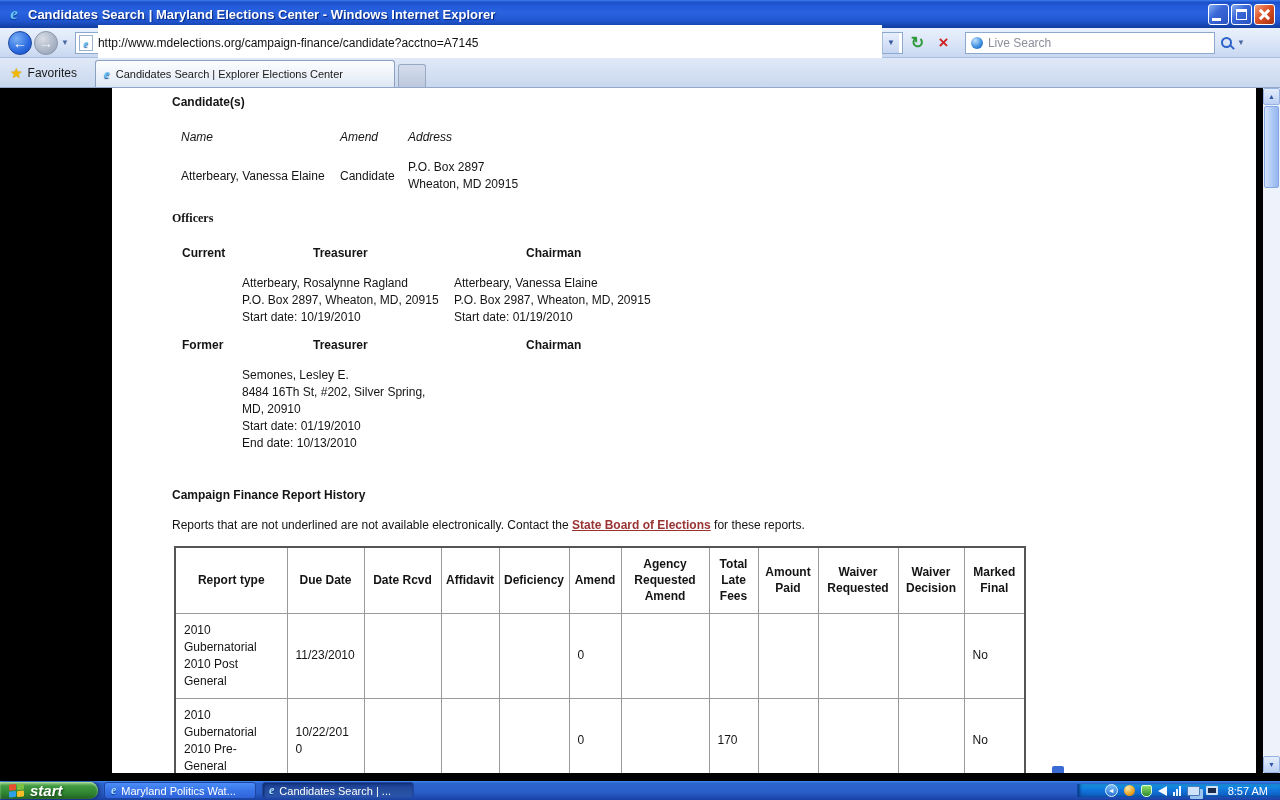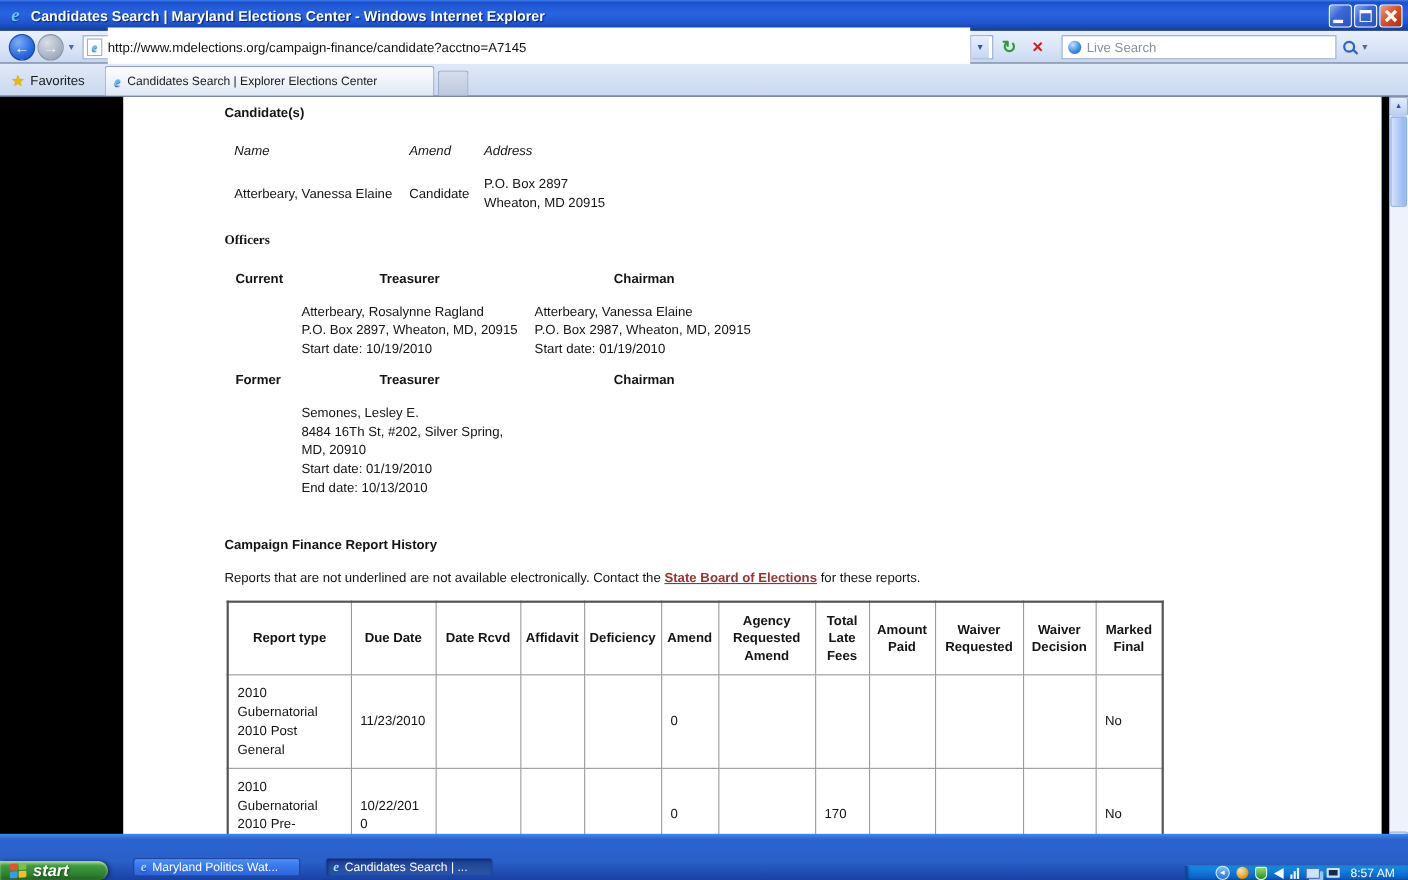--- a/index.html
+++ b/index.html
@@ -62,21 +62,21 @@
     display:flex;align-items:center;gap:6px;padding:0 8px;font-size:11px;color:#1a1a1a;}
   .tab .ie-e{font-size:13px;}
   .tab-label{white-space:nowrap;overflow:hidden;}
   .tab-stub{height:23px;width:28px;margin-left:3px;background:linear-gradient(#d4ddec,#bcc8dd);
     border:1px solid #98a8c2;border-bottom:none;border-radius:3px 3px 0 0;}
 
   
   .viewport{position:absolute;top:88px;left:0;right:0;bottom:27px;background:#000;}
   .pagebox{position:absolute;left:112px;top:0;bottom:0;width:1144px;background:#fff;overflow:hidden;
     font-size:12px;color:#141414;line-height:17px;}
-  .content{padding-left:92px;}
+  .content{padding-left:60px;}
   .h1{font-weight:bold;font-size:12px;line-height:15px;}
   .h1-candidates{margin-top:7px;}
   .cand-grid{margin:20px 0 0 9px;display:grid;grid-template-columns:159px 68px auto;row-gap:14px;width:620px;}
   .cand-head{font-style:italic;line-height:15px;}
   .vcenter{align-self:center;}
   .h1-officers{margin-top:18px;font-family:Liberation Serif, serif;}
   .off-row{display:flex;align-items:flex-start;}
   .off-head{margin-top:20px;font-weight:bold;line-height:15px;}
   .off-head2{margin-top:12px;}
   .off-body{margin-top:14px;}
@@ -99,23 +99,23 @@
   
   .scrollbar{position:absolute;right:0;top:0;bottom:0;width:17px;background:#eef3fb;}
   .sb-btn{position:absolute;left:0;width:17px;height:17px;background:linear-gradient(#e4edfc,#bcd0f4);
     border:1px solid #96b2e2;border-radius:2px;color:#2f55a4;font-size:7px;
     display:flex;align-items:center;justify-content:center;}
   .sb-up{top:0;} .sb-down{bottom:0;}
   .sb-thumb{position:absolute;left:1px;width:15px;top:18px;height:82px;
     background:linear-gradient(90deg,#d5e3fc,#aac6f6 60%,#96b6ee);border:1px solid #84a6e4;border-radius:2px;}
 
   
-  .taskbar{position:absolute;left:0;right:0;bottom:0;height:42px;
+  .taskbar{position:absolute;left:0;right:0;bottom:0;height:19px;
     background:linear-gradient(#418aef 0%,#2b63cf 12%,#2a5fc8 60%,#1941a5 100%);
-    display:flex;align-items:flex-end;gap:17px;}
+    display:flex;align-items:center;}
   .start{width:98px;flex:none;display:flex;align-items:center;gap:6px;padding-left:9px;
     background:linear-gradient(#8cc87e 0%,#3f9a40 25%,#2e8230 70%,#226024 100%);
     border-radius:0 11px 11px 0;box-shadow:2px 0 4px rgba(0,0,0,.45), inset 0 1px 2px #b8e0a8;
     color:#fff;font-size:15px;font-weight:bold;font-style:italic;text-shadow:1px 1px 2px #1a4a1a;}
   .winflag{width:15px;height:14px;display:grid;grid-template-columns:7px 7px;grid-template-rows:6px 6px;gap:1px;transform:skewY(-4deg);}
   .winflag i{display:block;border-radius:1px;}
   .wf-r{background:#e8502f;} .wf-g{background:#7bc143;} .wf-b{background:#2f9fe8;} .wf-y{background:#f5bd28;}
   .task{margin:3px 0 3px 6px;width:152px;flex:none;border-radius:3px;border:1px solid #1e46a0;
     background:linear-gradient(#4b8df8,#3a77ea 45%,#2d63d8);
     display:flex;align-items:center;gap:5px;padding:0 6px;color:#fff;font-size:11px;}

